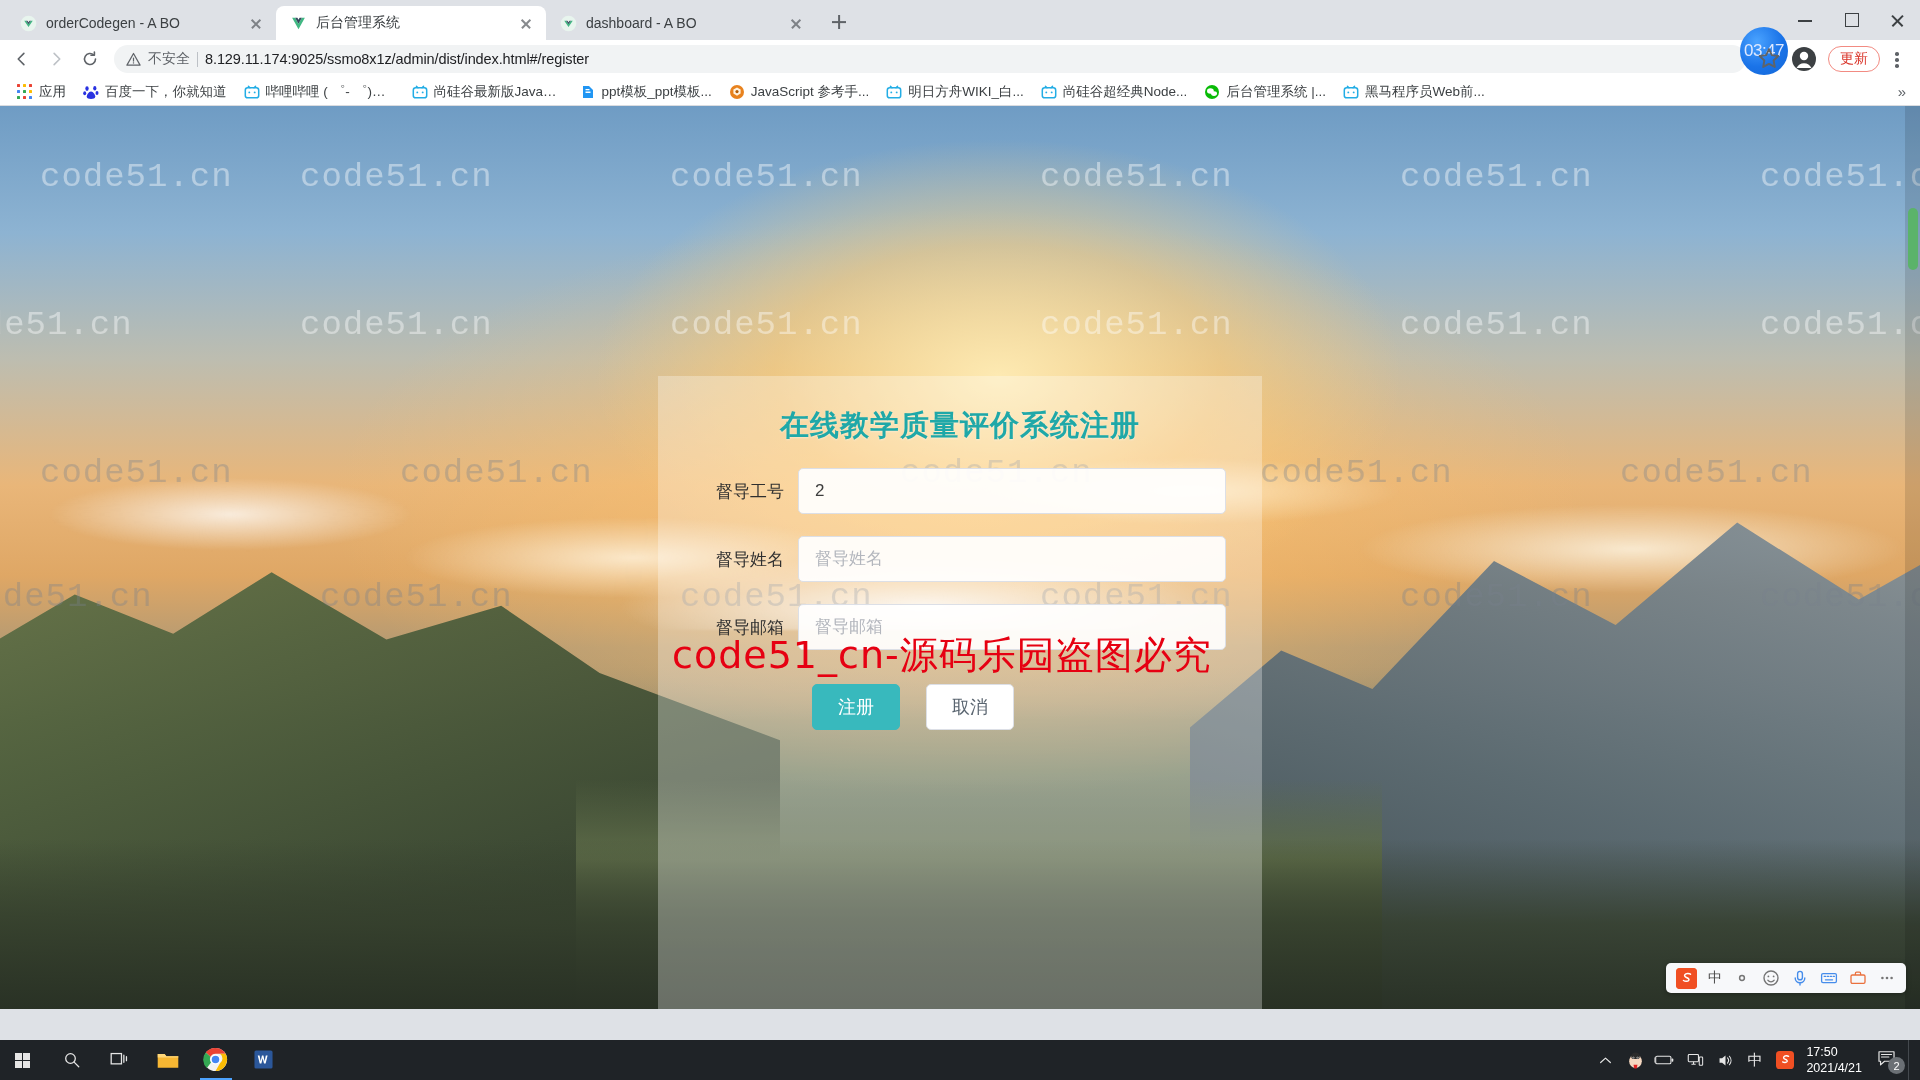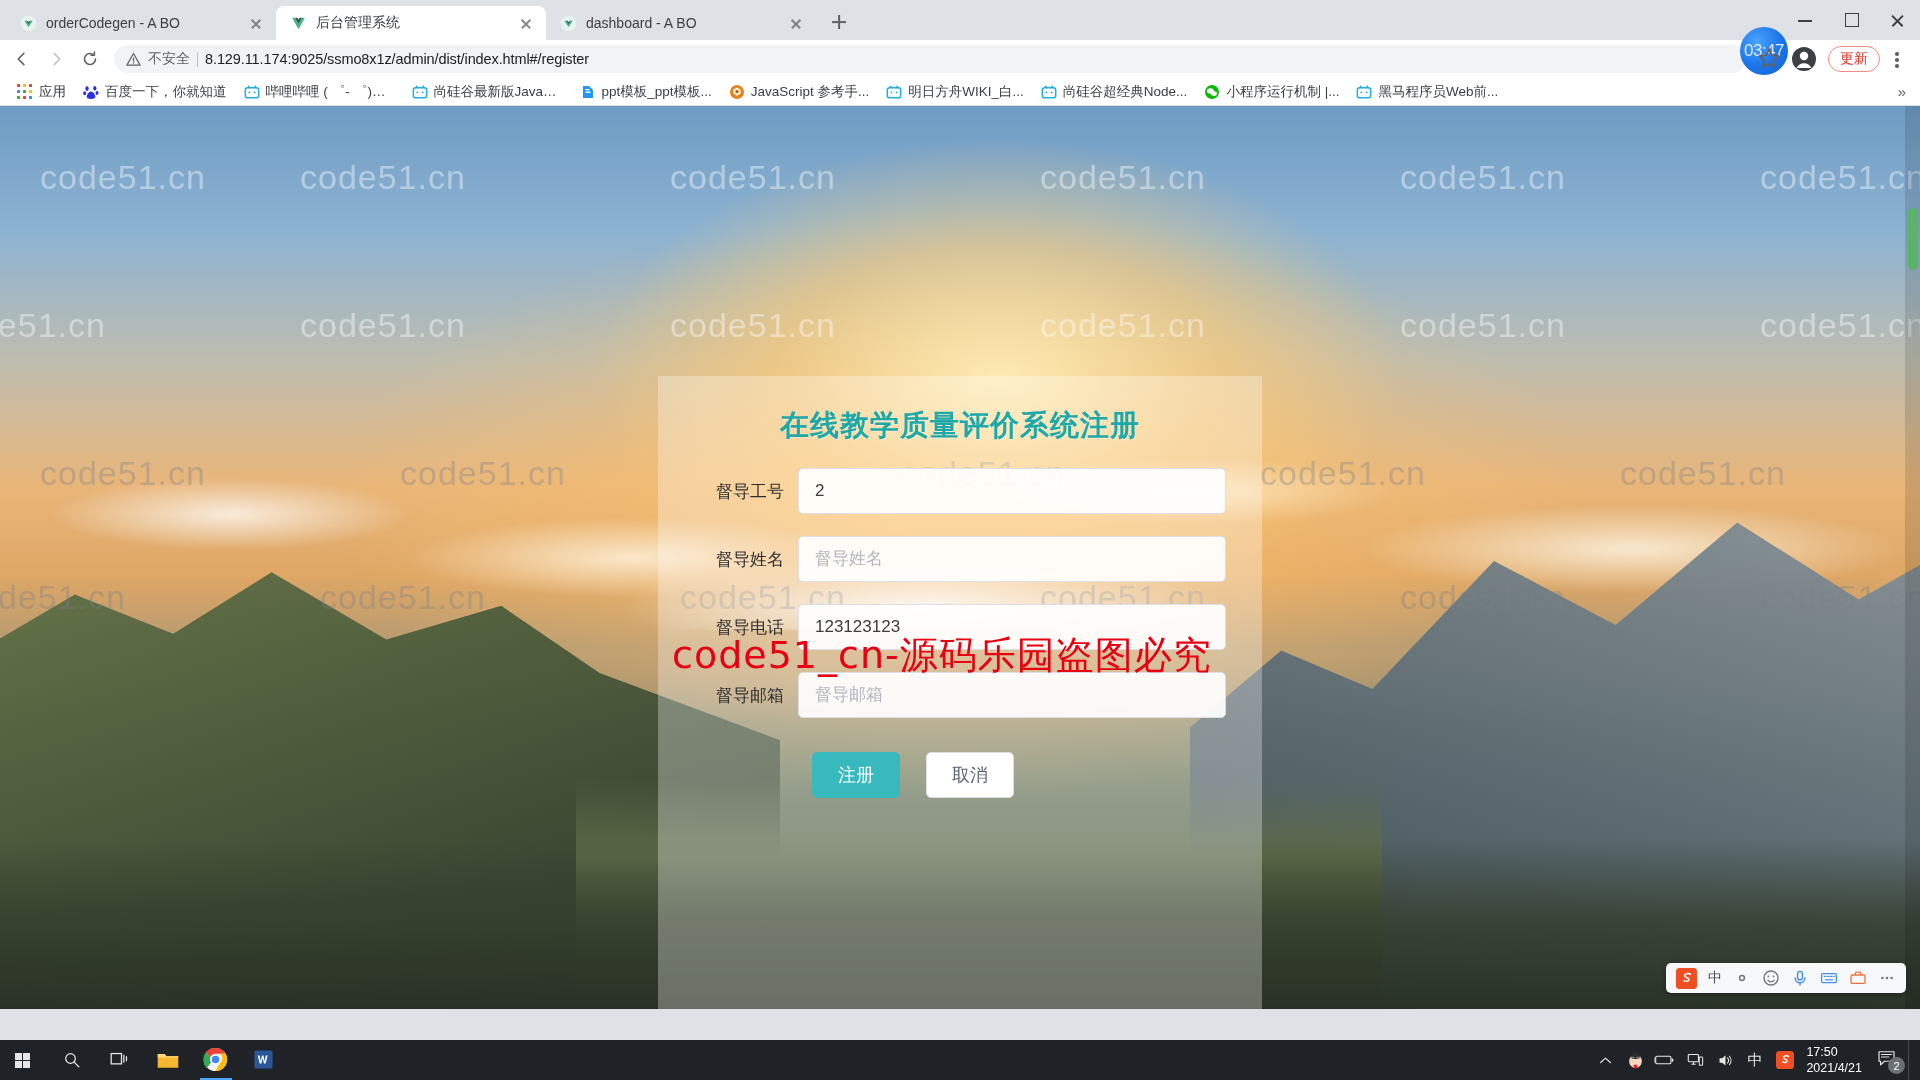--- a/index.html
+++ b/index.html
@@ -168,21 +168,21 @@
     position:absolute; left:0; right:0; bottom:0; height:170px;
     background: linear-gradient(180deg, rgba(60,70,50,0) 0%, rgba(52,62,44,.85) 50%, rgba(40,48,36,.95) 100%);
   }
 
   
   .wm-layer {
     position: absolute; inset: 0; pointer-events: none; overflow: hidden;
   }
   .wm {
     position: absolute; font-size: 34px; color: rgba(255,255,255,.42);
-    font-family: Liberation Sans, sans-serif; letter-spacing: 1px; white-space: nowrap;
+    font-family: Liberation Mono, monospace; letter-spacing: 1px; white-space: nowrap;
   }
   .wm-dark { color: rgba(120,130,140,.35); }
 
   
   .form-card {
     position: absolute; left: 658px; top: 270px; width: 604px; height: 655px;
     background: rgba(255,255,255,.30);
   }
   .form-title {
     text-align: center; color: #1fa8a8; font-size: 29px; font-weight: bold;
@@ -472,21 +472,21 @@
     </div>
 
     <div class="bm">
       <span class="bm-ico">
         <svg viewBox="0 0 16 16" width="16" height="16">
             <circle cx="8" cy="8" r="7" fill="#09bb07"></circle>
             <ellipse cx="6.4" cy="7" rx="3.4" ry="2.7" fill="#fff"></ellipse>
             <ellipse cx="10" cy="9.6" rx="3" ry="2.4" fill="#fff"></ellipse>
           </svg>
       </span>
-      <span class="bm-label">小程序运行机制 |...</span>
+      <span class="bm-label">后台管理系统 |...</span>
     </div>
 
     <div class="bm">
       <span class="bm-ico">
         <svg viewBox="0 0 16 16" width="16" height="16">
             <path d="M4.4 2.2L6 3.8M11.6 2.2L10 3.8" stroke="#23ade5" stroke-width="1.4" stroke-linecap="round"></path>
             <rect x="1.3" y="3.8" width="13.4" height="10" rx="2.4" fill="none" stroke="#23ade5" stroke-width="1.5"></rect>
             <circle cx="5.3" cy="8.4" r=".95" fill="#23ade5"></circle>
             <circle cx="10.7" cy="8.4" r=".95" fill="#23ade5"></circle>
           </svg>
@@ -541,24 +541,20 @@
         <label class="field-label">督导工号</label>
         <input class="field-input" type="text" value="2" style="">
       </div>
 
 
       <div class="field-row">
         <label class="field-label">督导姓名</label>
         <input class="field-input" type="text" placeholder="督导姓名" style="">
       </div>
 
-      <div class="field-row">
-        <label class="field-label">督导电话</label>
-        <input class="field-input" type="text" value="123123123" style="">
-      </div>
 
       <div class="field-row">
         <label class="field-label">督导邮箱</label>
         <input class="field-input" type="text" placeholder="督导邮箱" style="">
       </div>
 
       <div class="btn-row">
         <div class="btn btn-primary">注册</div>
         <div class="btn btn-default">取消</div>
       </div>

